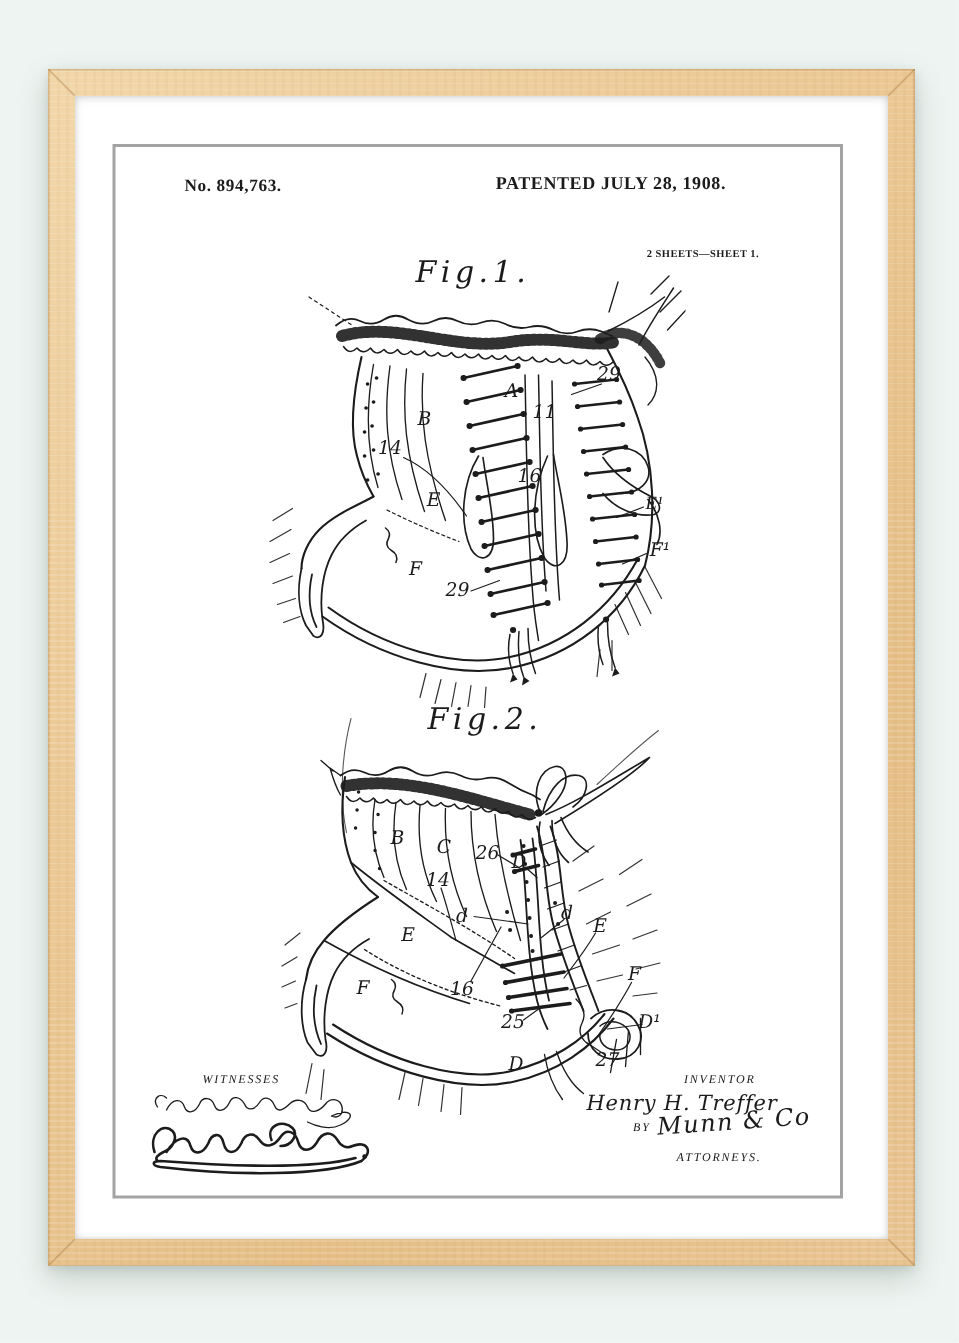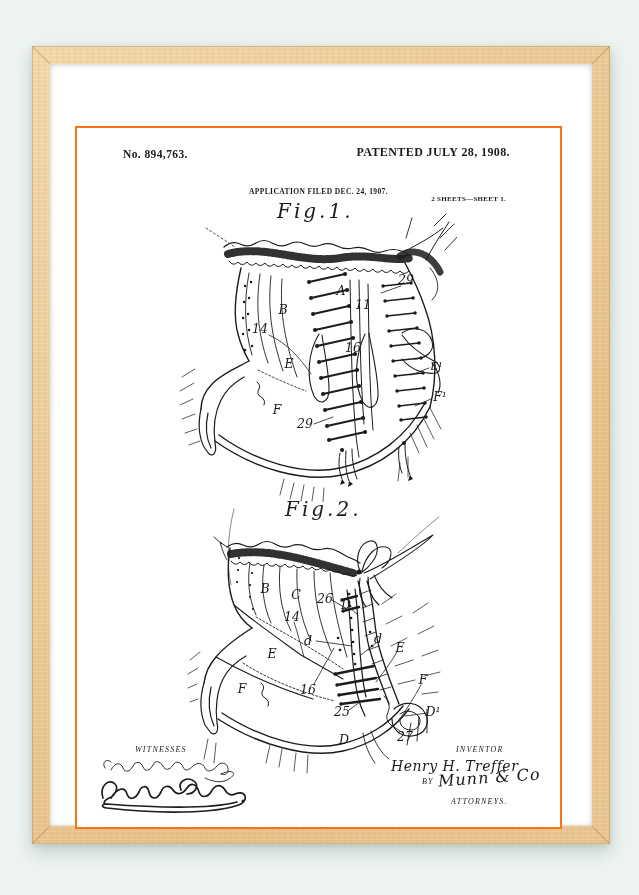--- a/index.html
+++ b/index.html
@@ -9,21 +9,21 @@
     background:linear-gradient(135deg,#f2d7aa 0%,#ecca97 35%,#e6bf87 70%,#e9c491 100%);
     box-shadow:0 8px 18px rgba(105,122,114,0.30),0 2px 6px rgba(105,122,114,0.18),inset 0 0 0 1px rgba(173,125,66,0.35);}
   .frame .grain{position:absolute;inset:0;background:repeating-linear-gradient(0deg,rgba(255,255,255,0.14) 0 1px,transparent 1px 4px),repeating-linear-gradient(90deg,rgba(171,119,59,0.05) 0 2px,transparent 2px 6px);}
   .miter{position:absolute;width:18px;height:18px;}
   .miter.tl{left:0;top:0;background:linear-gradient(45deg,transparent 46%,rgba(160,108,52,0.35) 49%,rgba(160,108,52,0.35) 51%,transparent 54%);}
   .miter.tr{right:0;top:0;background:linear-gradient(135deg,transparent 46%,rgba(160,108,52,0.35) 49%,rgba(160,108,52,0.35) 51%,transparent 54%);}
   .miter.bl{left:0;bottom:0;background:linear-gradient(135deg,transparent 46%,rgba(160,108,52,0.35) 49%,rgba(160,108,52,0.35) 51%,transparent 54%);}
   .miter.br{right:0;bottom:0;background:linear-gradient(45deg,transparent 46%,rgba(160,108,52,0.35) 49%,rgba(160,108,52,0.35) 51%,transparent 54%);}
   .mat{position:absolute;left:18px;top:18px;right:18px;bottom:18px;background:#ffffff;
     box-shadow:inset 0 2px 6px rgba(0,0,0,0.10),inset 0 -1px 3px rgba(0,0,0,0.05),inset 2px 0 4px rgba(0,0,0,0.05),inset -2px 0 4px rgba(0,0,0,0.05);}
-  .sheet-border{position:absolute;left:25px;top:32px;width:487px;height:703px;border:2px solid #f97316;background:#fff;margin-top:30px;}
+  .sheet-border{position:absolute;left:25px;top:32px;width:487px;height:703px;border:2px solid #a3a3a3;background:#fff;}
   .abs{position:absolute;line-height:1.1;white-space:nowrap;}
   .b{font-weight:bold;}
   .ctr{left:0;width:100%;text-align:center;}
   .fs12{font-size:12px;letter-spacing:0.4px;}
   .fs11{font-size:11.5px;letter-spacing:0.4px;}
   .fs8{font-size:7.5px;letter-spacing:0.4px;}
   .fs7{font-size:7px;letter-spacing:0.3px;}
   .caption{font-family:"DejaVu Serif",serif;font-style:italic;font-size:20px;letter-spacing:3px;text-align:right;}
   .smallcaps{font-style:italic;font-size:8px;letter-spacing:1.2px;font-family:"Liberation Serif",serif;}
   .inventor-name{font-family:"DejaVu Serif",serif;font-style:italic;font-size:14px;letter-spacing:0.5px;}
@@ -42,22 +42,21 @@
     <div class="grain"></div>
     <div class="miter tl"></div>
     <div class="miter tr"></div>
     <div class="miter bl"></div>
     <div class="miter br"></div>
 
     <div class="mat">
       <div class="sheet-border">
 
         <div class="abs b fs11" style="left:46px;top:20px;">No. 894,763.</div>
-        <div class="abs b fs12" style="right:50px;top:18px;">PATENTED JULY 28, 1908.</div>
-        <div class="abs b fs8 ctr" style="top:60px;">APPLICATION FILED DEC. 24, 1907.</div>
+        <div class="abs b fs12" style="right:76px;top:18px;">PATENTED JULY 28, 1908.</div>
         <div class="abs b fs7" style="right:54px;top:68px;">2 SHEETS—SHEET 1.</div>
 
         <div class="abs caption" style="left:200px;top:72px;">Fig.1.</div>
         <div class="fig" style="left:85px;top:84px;width:295px;height:290px;">
           <svg width="295" height="290" viewBox="160 180 295 290">
             <g>
               <path d="M204,196 L233,215" stroke-width="0.8" stroke-dasharray="2 2.5"></path>
               <path d="M222,215 Q230,208 238,212 Q246,216 254,211 Q262,206 270,211 Q279,216 287,212 Q295,208 303,212 Q311,216 319,213 Q327,210 335,214 Q343,218 351,216 Q359,214 367,218 Q375,222 383,219 Q391,216 399,219 L406,222" stroke-width="1.2"></path>
               <path d="M226,222 C262,212 300,232 338,226 C368,221 390,230 408,226" stroke-width="8" stroke-dasharray="1.6 2.4" opacity="0.9"></path>
               <path d="M227,229 Q231,235 236,230 Q240,235 245,230 Q249,236 254,231 Q258,236 263,231 Q267,237 272,232 Q276,237 281,232 Q285,238 290,233 Q294,238 299,233 Q303,239 308,234 Q312,239 317,234 Q321,240 326,235 Q330,240 335,235 Q339,241 344,236 Q348,241 353,236 Q357,242 362,237 Q366,242 371,237 Q375,243 380,238 Q384,243 389,238 Q393,244 398,239 Q402,244 407,239" stroke-width="1"></path>

